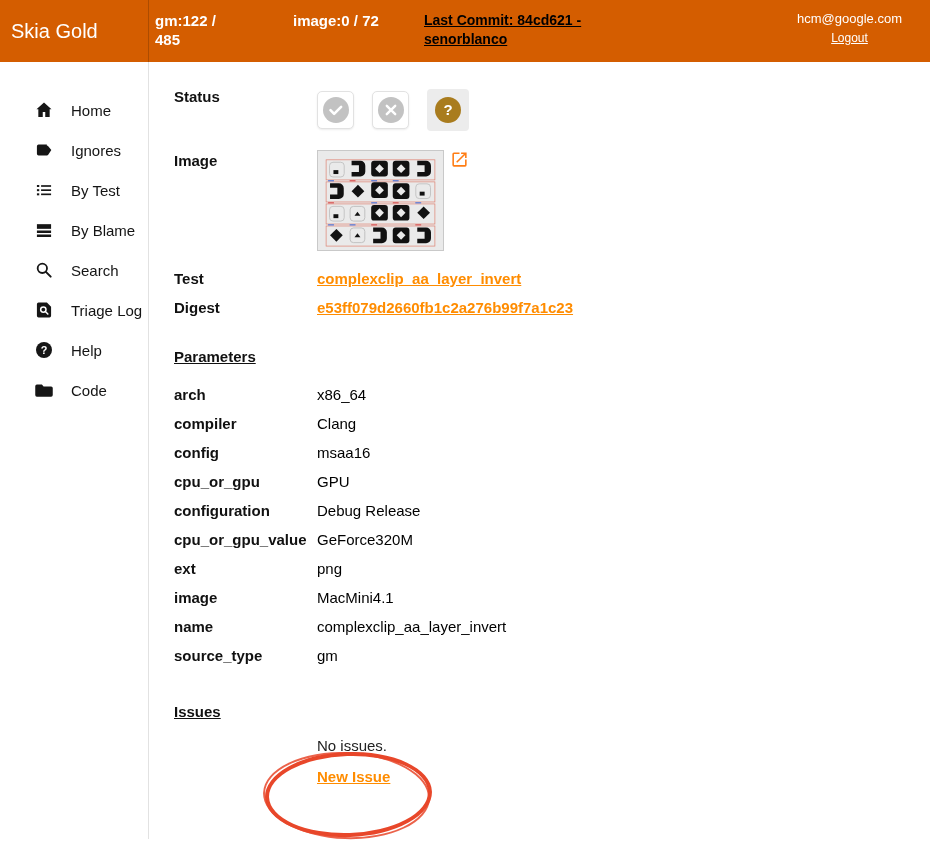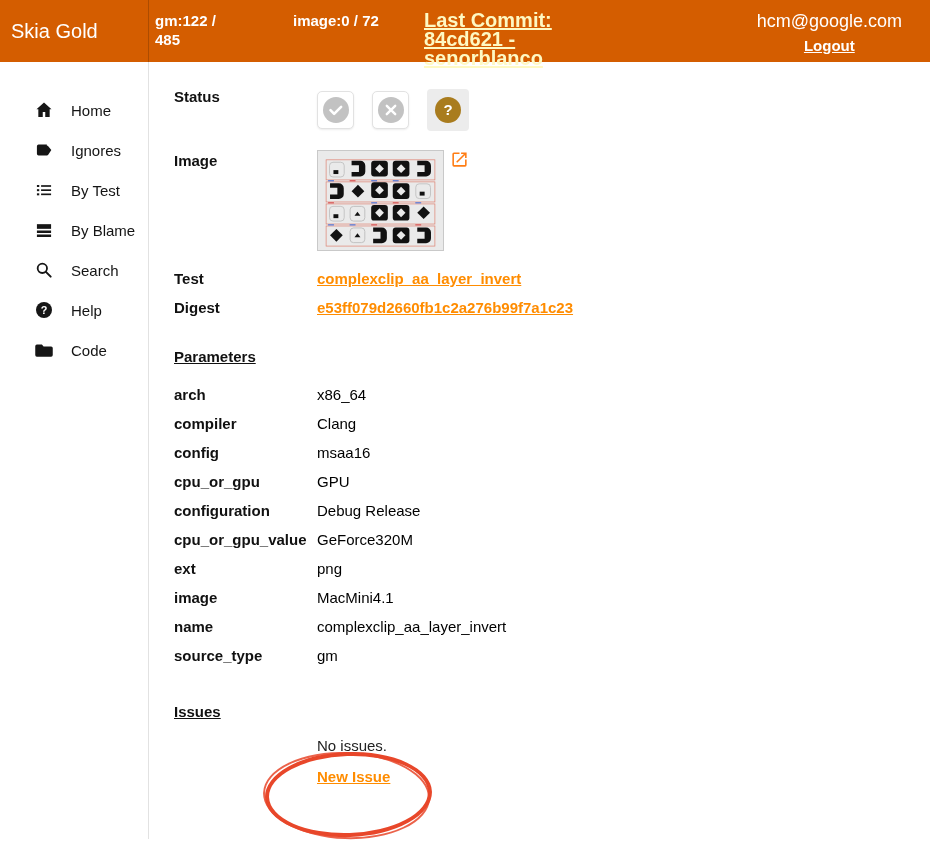--- a/index.html
+++ b/index.html
@@ -7,25 +7,25 @@
   body { font-family:"Liberation Sans","DejaVu Sans",sans-serif; color:#1b1b1b; }
   .page { position:relative; width:930px; height:845px; background:#fff; overflow:hidden; }
 
   
   header { position:absolute; left:0; top:0; width:930px; height:62px; background:#d45d00; color:#fff; }
   .hdr-divider { position:absolute; left:148px; top:0; width:1px; height:62px; background:rgba(0,0,0,0.18); }
   .app-title { position:absolute; left:11px; top:0; height:62px; line-height:62px; font-size:20px; font-weight:400; }
   .hdr-counter { position:absolute; top:11px; font-size:15px; font-weight:bold; line-height:19px; }
   .hdr-gm { left:155px; width:78px; }
   .hdr-img { left:293px; width:86px; }
-  .hdr-commit { position:absolute; left:424px; top:11px; width:182px; font-size:20px; font-weight:bold;
-                line-height:19px; color:#fef9c3; text-decoration:underline; cursor:pointer; }
+  .hdr-commit { position:absolute; left:424px; top:11px; width:182px; font-size:14px; font-weight:bold;
+                line-height:19px; color:#000000; text-decoration:underline; cursor:pointer; }
   .hdr-account { position:absolute; right:28px; top:11px; display:flex; flex-direction:column; align-items:center; gap:5px; }
-  .hdr-email { font-size:18px; }
-  .hdr-logout { font-size:15px; font-weight:bold; text-decoration:underline; color:#fff; cursor:pointer; }
+  .hdr-email { font-size:13px; }
+  .hdr-logout { font-size:12px; font-weight:normal; text-decoration:underline; color:#fff; cursor:pointer; }
 
   
   nav.sidebar { position:absolute; left:0; top:62px; width:149px; height:777px; border-right:1px solid #e2e2e2; background:#fff; }
   .nav-list { list-style:none; padding-top:28px; }
   .nav-item { display:flex; align-items:center; height:40px; padding-left:34px; cursor:pointer; }
   .nav-item .ic { width:20px; height:20px; margin-right:17px; flex:0 0 20px; }
   .nav-item .lbl { font-size:15px; color:#141414; }
 
   
   main { position:absolute; left:150px; top:62px; width:780px; height:783px; padding:24px 0 0 24px; }
@@ -133,20 +133,30 @@
         <span class="lbl">By Blame</span>
       </li>
       <li class="nav-item">
         <span class="ic">
           <svg viewBox="0 0 24 24" width="20" height="20">
               <circle cx="10" cy="10" r="5.6" fill="none" stroke="#161616" stroke-width="2.2"></circle>
               <line x1="14.3" y1="14.3" x2="20" y2="20" stroke="#161616" stroke-width="2.4" stroke-linecap="round"></line>
             </svg>
         </span>
         <span class="lbl">Search</span>
+      </li>
+      <li class="nav-item">
+        <span class="ic">
+          <svg viewBox="0 0 24 24" width="20" height="20">
+            <path fill="#161616" d="M5.5 3h10L20.5 8v11a2 2 0 0 1-2 2h-13a2 2 0 0 1-2-2V5a2 2 0 0 1 2-2z"></path>
+            <circle cx="11.2" cy="11.5" r="3.2" fill="none" stroke="#fff" stroke-width="1.8"></circle>
+            <line x1="13.6" y1="13.9" x2="16.6" y2="16.9" stroke="#fff" stroke-width="1.8" stroke-linecap="round"></line>
+          </svg>
+        </span>
+        <span class="lbl">Triage Log</span>
       </li>
       <li class="nav-item">
         <span class="ic">
           <svg viewBox="0 0 24 24" width="20" height="20">
               <circle cx="12" cy="12" r="9.6" fill="#161616"></circle>
               <text x="12" y="16.6" text-anchor="middle" font-family="Liberation Sans, sans-serif" font-size="13" font-weight="bold" fill="#fff">?</text>
             </svg>
         </span>
         <span class="lbl">Help</span>
       </li>

